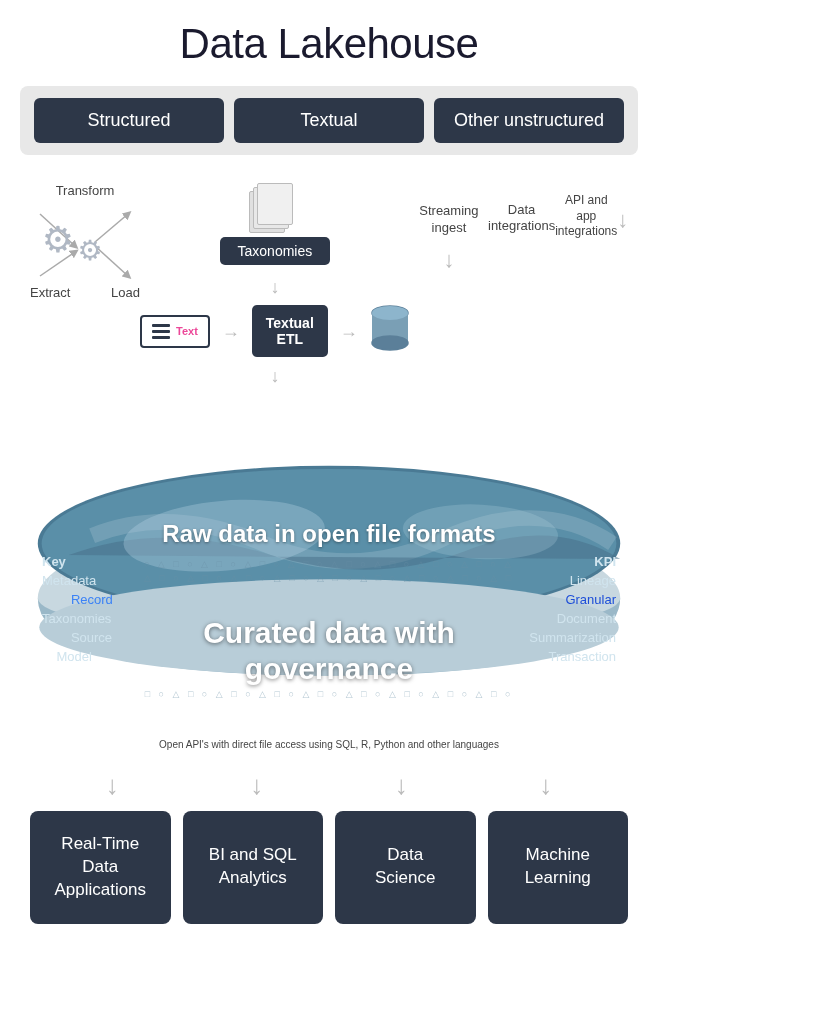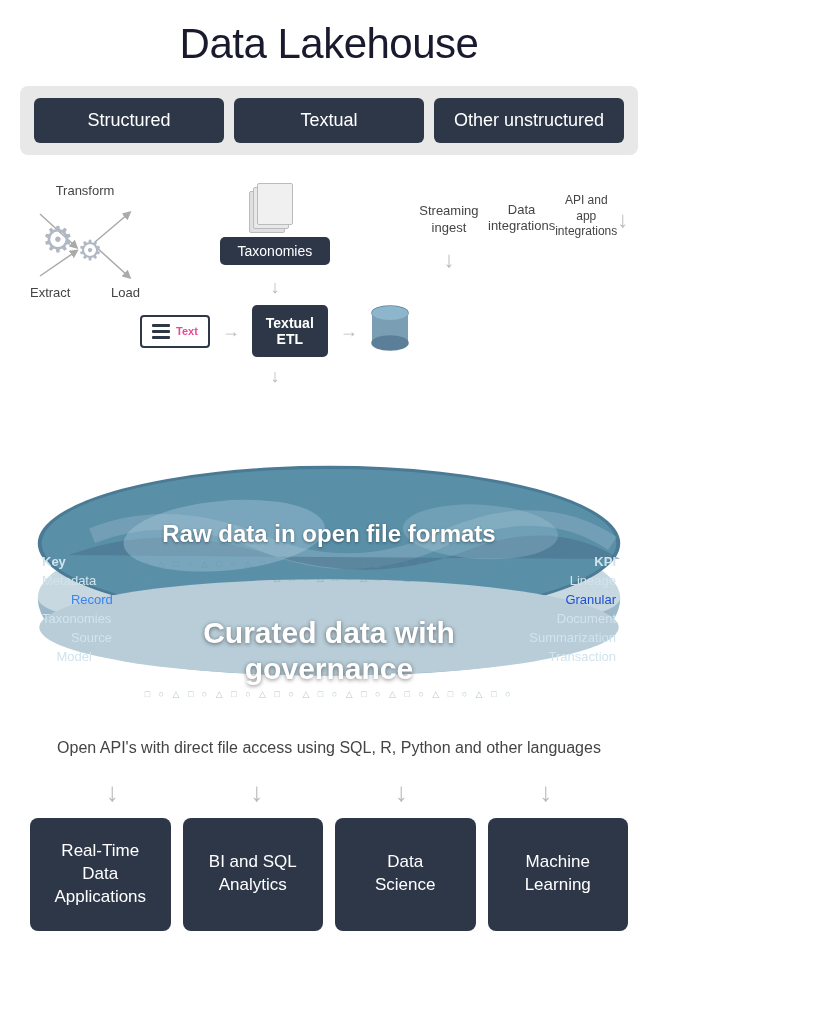--- a/index.html
+++ b/index.html
@@ -174,21 +174,21 @@
       font-size: 30px;
       font-weight: 800;
       text-align: center;
       text-shadow: 0 1px 4px rgba(0,0,0,0.5);
       line-height: 1.2;
       margin-top: 32px;
     }
     
     .open-api-text {
       text-align: center;
-      font-size: 16px;
+      font-size: 10px;
       color: #444;
       margin: 16px 0 20px;
     }
     
     .arrows-row {
       display: flex;
       justify-content: space-around;
       padding: 0 20px;
       margin-bottom: 10px;
     }

